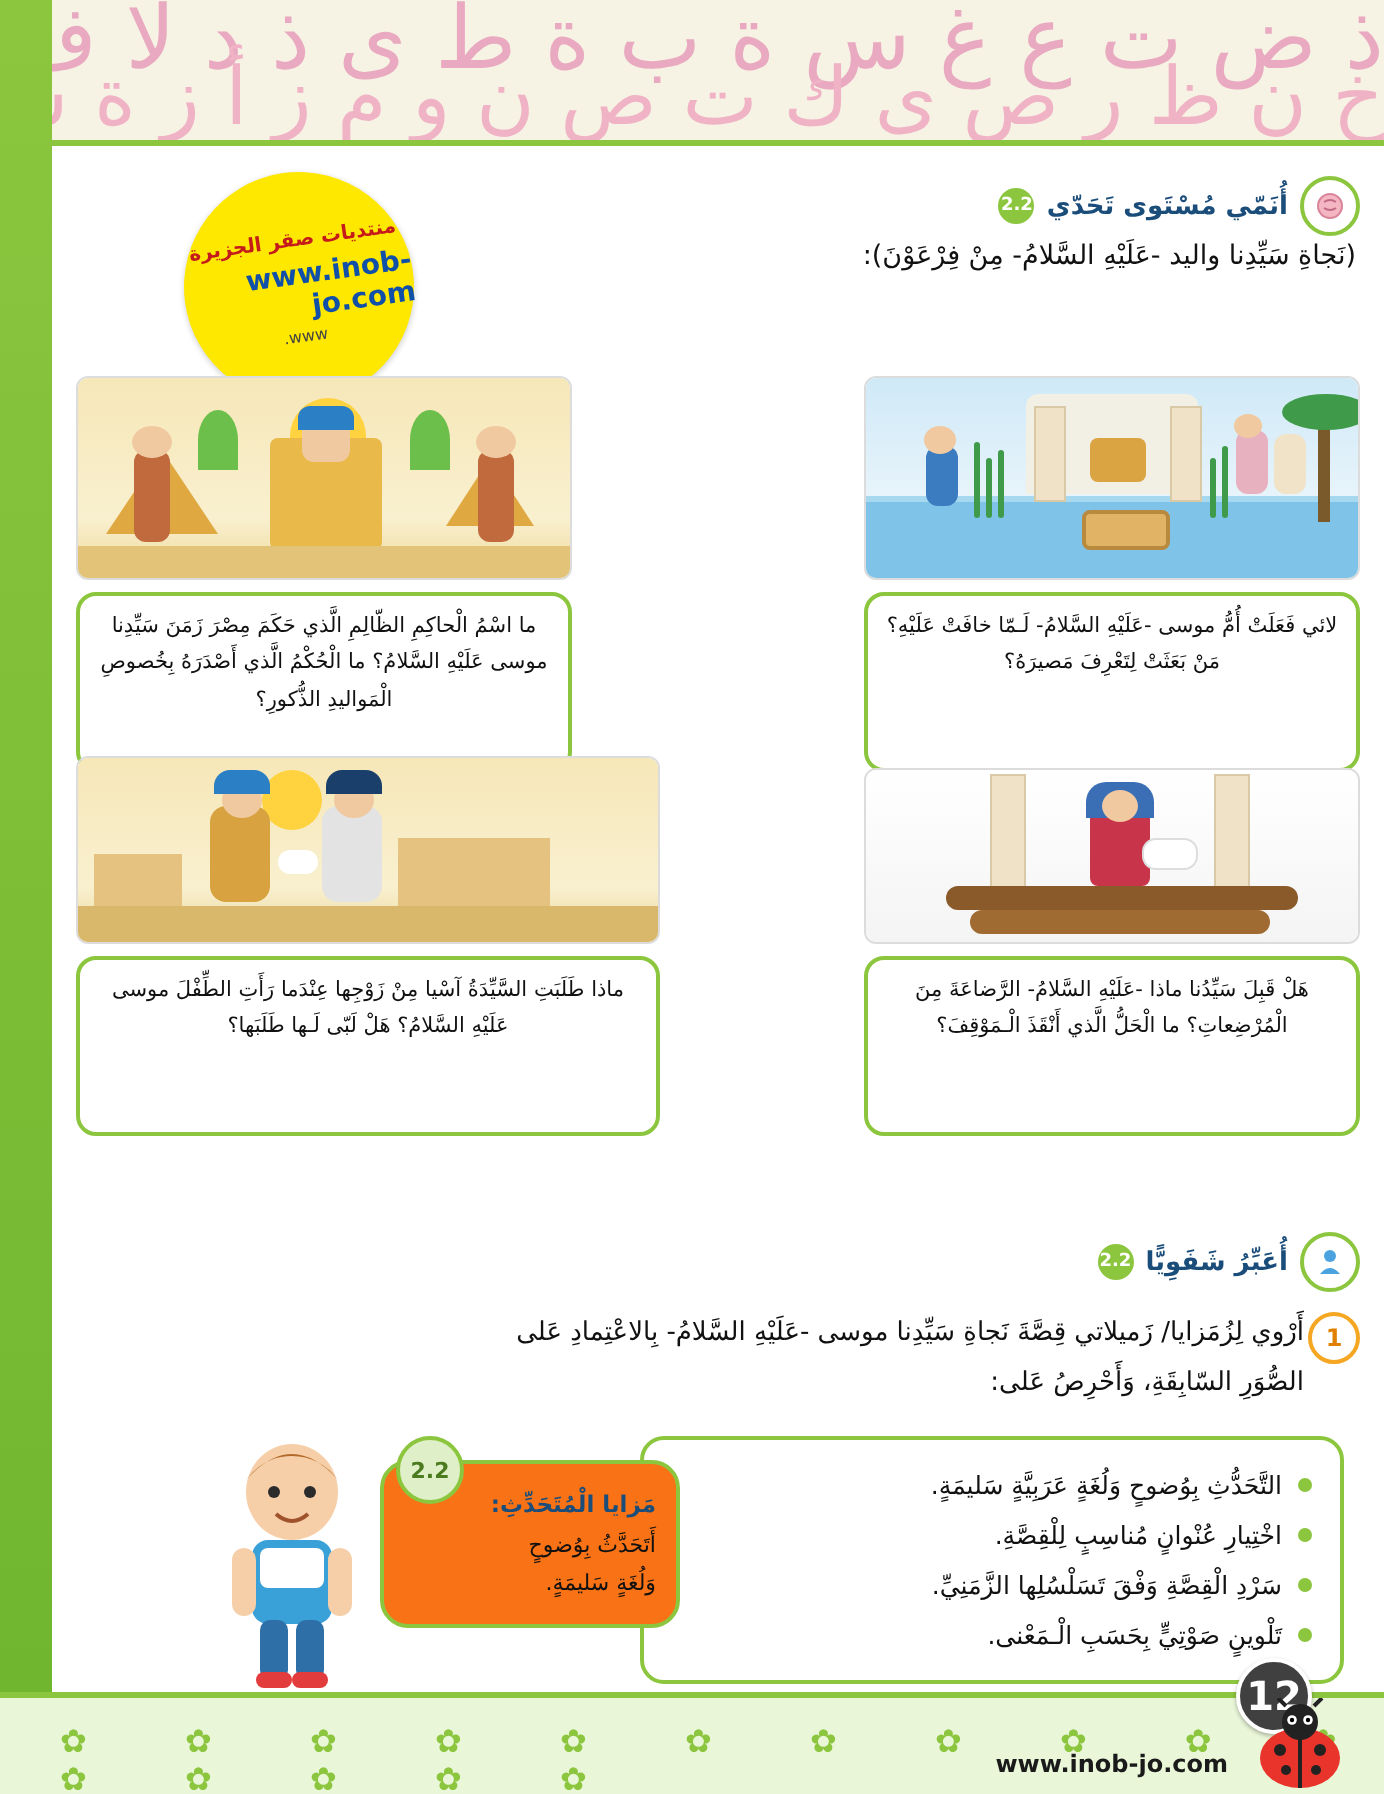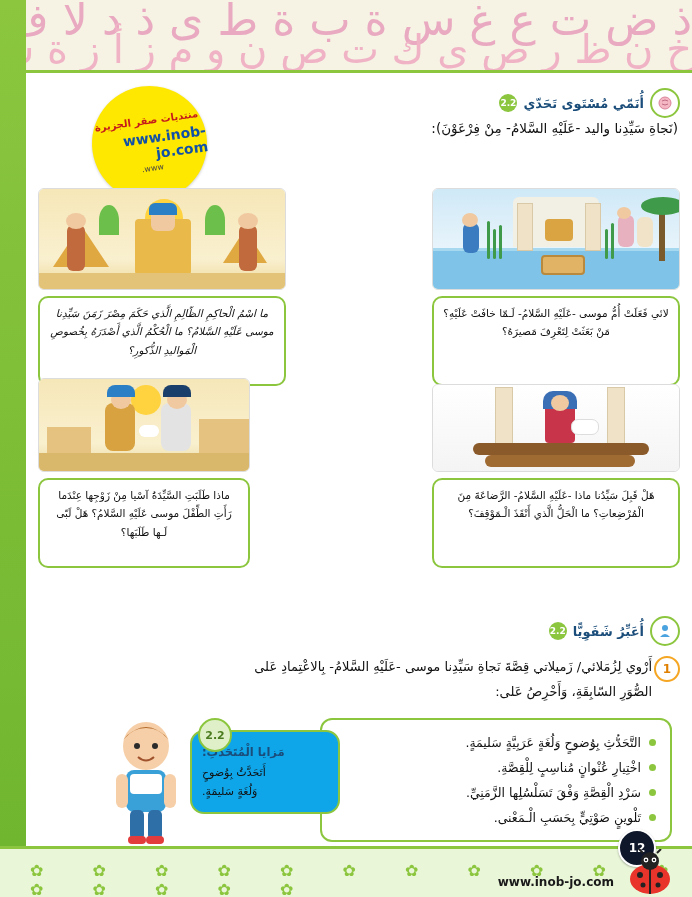--- a/index.html
+++ b/index.html
@@ -141,41 +141,41 @@
   }
   .bullet .dot{
     width:7px;height:7px;border-radius:50%;background:#8cc63f;
     margin-top:9px;flex:none;
   }
   
   .skills{
     position:absolute;top:660px;right:352px;width:150px;
   }
   .skills-bubble{
-    border:2px solid #8cc63f;border-radius:14px;background:#0ea5e9;
-    padding:10px 10px;direction:rtl;text-align:left;
+    border:2px solid #8cc63f;border-radius:14px;background:#f97316;
+    padding:10px 10px;direction:rtl;text-align:right;
     font-size:11px;line-height:1.8;color:#111;
   }
   .skills-title{color:#1b4d7a;font-weight:bold;font-size:11.5px;}
   .skills-badge{
     position:absolute;top:-12px;left:8px;
     width:30px;height:30px;border-radius:50%;
     background:#dff0c8;border:2px solid #8cc63f;color:#4b7b1e;
     font-size:11px;font-weight:bold;
     display:flex;align-items:center;justify-content:center;
   }
   .boy{
     position:absolute;top:646px;right:500px;width:92px;height:130px;
   }
   
   .pagebadge{
     position:absolute;right:36px;bottom:30px;
     width:34px;height:34px;border-radius:50%;
-    background:#0f172a;color:#fff;
-    font-size:12px;font-weight:bold;
+    background:#404040;color:#fff;
+    font-size:20px;font-weight:bold;
     display:flex;align-items:center;justify-content:center;
     border:2px solid #fff;box-shadow:0 1px 2px rgba(0,0,0,.3);
   }
   .site{
     position:absolute;right:78px;bottom:8px;
     font-size:12px;color:#1a1a1a;font-weight:bold;
     font-family:"DejaVu Sans", sans-serif;
   }
   .bug{
     position:absolute;right:14px;bottom:2px;width:56px;height:46px;
@@ -238,21 +238,21 @@
           <div class="reed" style="left:66px;height:34px;"></div>
           <div class="reed" style="left:172px;height:30px;"></div>
           <div class="reed" style="left:178px;height:36px;"></div>
           <div style="position:absolute;left:226px;top:16px;width:6px;height:56px;background:#7a5a2a;"></div>
           <div style="position:absolute;left:208px;top:8px;width:44px;height:18px;background:#3f9b4a;border-radius:50%;"></div>
           <div style="position:absolute;left:108px;top:66px;width:40px;height:16px;background:#e0b464;border-radius:4px;border:2px solid #b98a3e;"></div>
         </div>
         <div class="qbox" style="margin-top:6px;height:74px;">لائي فَعَلَتْ أُمُّ موسى -عَلَيْهِ السَّلامُ- لَـمّا خافَتْ عَلَيْهِ؟ مَنْ بَعَثَتْ لِتَعْرِفَ مَصيرَهُ؟</div>
       </div>
 
-      <div class="cell" style="top:0px;left:4px;width:248px;font-style:italic;">
+      <div class="cell" style="top:0px;left:4px;width:248px;">
         <div class="pic" style="height:100px;">
           <div class="sky s2"></div>
           <div class="sun" style="left:106px;top:10px;width:38px;height:38px;background:#ffd23f;"></div>
           <div class="pyr" style="left:14px;top:36px;"></div>
           <div class="pyr" style="left:184px;top:40px;border-left-width:22px;border-right-width:22px;border-bottom-width:34px;"></div>
           <div style="position:absolute;left:96px;top:30px;width:56px;height:56px;background:#e9b94a;border-radius:4px;"></div>
           <div style="position:absolute;left:112px;top:20px;width:24px;height:22px;background:#f0c9a0;border-radius:6px;"></div>
           <div style="position:absolute;left:110px;top:14px;width:28px;height:12px;background:#2b7fc4;border-radius:6px 6px 0 0;"></div>
           <div class="fig" style="left:28px;top:36px;width:18px;height:46px;background:#c06a3e;border-radius:6px;"></div>
           <div class="fig" style="left:27px;top:24px;width:20px;height:16px;background:#f0c9a0;border-radius:50%;"></div>
@@ -273,21 +273,21 @@
           <div class="fig" style="left:112px;top:14px;width:30px;height:44px;background:#c8344a;border-radius:8px 8px 4px 4px;"></div>
           <div class="fig" style="left:110px;top:6px;width:34px;height:18px;background:#3b6fb5;border-radius:10px 10px 0 0;"></div>
           <div class="fig" style="left:118px;top:10px;width:18px;height:16px;background:#f0c9a0;border-radius:50%;"></div>
           <div class="fig" style="left:138px;top:34px;width:26px;height:14px;background:#ffffff;border-radius:7px;border:1px solid #ddd;"></div>
           <div class="log" style="left:40px;top:58px;width:176px;"></div>
           <div class="log" style="left:52px;top:70px;width:150px;background:#a06a33;"></div>
         </div>
         <div class="qbox" style="margin-top:6px;height:74px;">هَلْ قَبِلَ سَيِّدُنا ماذا -عَلَيْهِ السَّلامُ- الرَّضاعَةَ مِنَ الْمُرْضِعاتِ؟ ما الْحَلُّ الَّذي أَنْقَذَ الْـمَوْقِفَ؟</div>
       </div>
 
-      <div class="cell" style="top:190px;left:4px;width:212px;">
+      <div class="cell" style="top:190px;left:4px;width:292px;">
         <div class="pic" style="height:92px;">
           <div class="sky s4"></div>
           <div class="sun" style="left:92px;top:6px;width:30px;height:30px;"></div>
           <div class="wall" style="left:160px;top:40px;width:76px;height:34px;background:#e5c27f;"></div>
           <div class="wall" style="left:8px;top:48px;width:44px;height:26px;background:#e5c27f;"></div>
           <div class="fig" style="left:66px;top:24px;width:30px;height:48px;background:#d7a23f;border-radius:8px;"></div>
           <div class="fig" style="left:72px;top:12px;width:20px;height:18px;background:#f0c9a0;border-radius:50%;"></div>
           <div class="fig" style="left:68px;top:6px;width:28px;height:12px;background:#2b7fc4;border-radius:8px 8px 0 0;"></div>
           <div class="fig" style="left:122px;top:24px;width:30px;height:48px;background:#e3e3e3;border-radius:8px;"></div>
           <div class="fig" style="left:128px;top:12px;width:20px;height:18px;background:#f0c9a0;border-radius:50%;"></div>
@@ -305,21 +305,21 @@
           <circle cx="8" cy="5" r="3" fill="#4aa3df"></circle>
           <path d="M3 14 Q8 8 13 14 Z" fill="#4aa3df"></path>
         </svg>
       </div>
       <div class="sec-title">أُعَبِّرُ شَفَوِيًّا</div>
       <div class="sec-badge">2.2</div>
     </div>
 
     <div class="task-num">1</div>
     <div class="task-text">
-      <div>أَرْوي لِزُمَلائي/ زَميلاتي قِصَّةَ نَجاةِ سَيِّدِنا موسى -عَلَيْهِ السَّلامُ- بِالاعْتِمادِ عَلى</div>
+      <div>أَرْوي لِزُمَزايا/ زَميلاتي قِصَّةَ نَجاةِ سَيِّدِنا موسى -عَلَيْهِ السَّلامُ- بِالاعْتِمادِ عَلى</div>
       <div>الصُّوَرِ السّابِقَةِ، وَأَحْرِصُ عَلى:</div>
     </div>
 
     <div class="bullets">
       <div class="bullet">
         <span class="dot"></span>
         <span>التَّحَدُّثِ بِوُضوحٍ وَلُغَةٍ عَرَبِيَّةٍ سَليمَةٍ.</span>
       </div>
       <div class="bullet">
         <span class="dot"></span>

